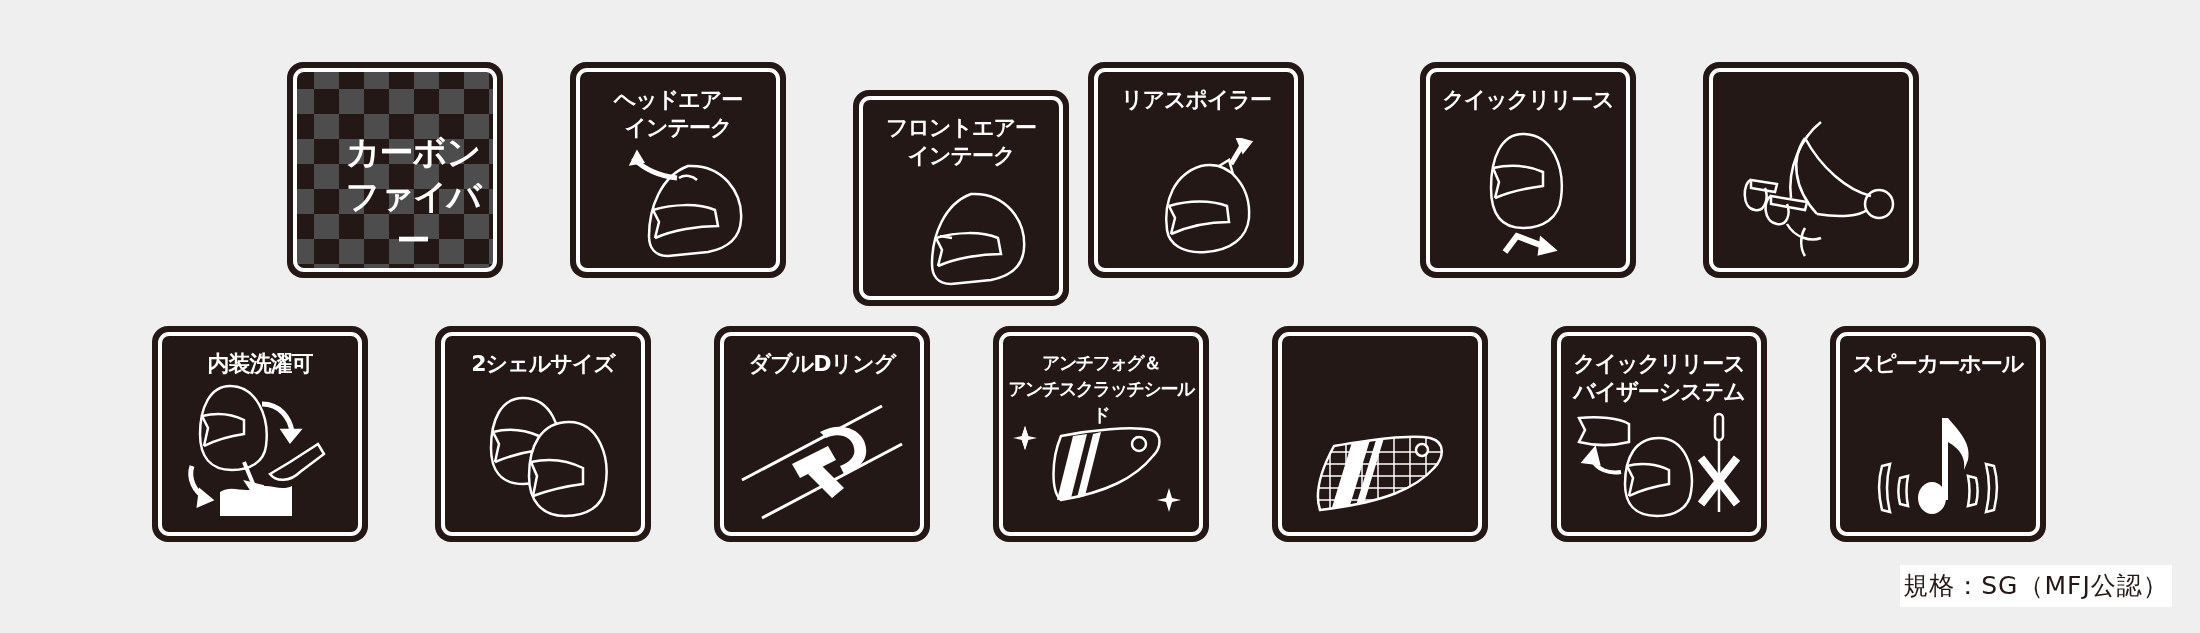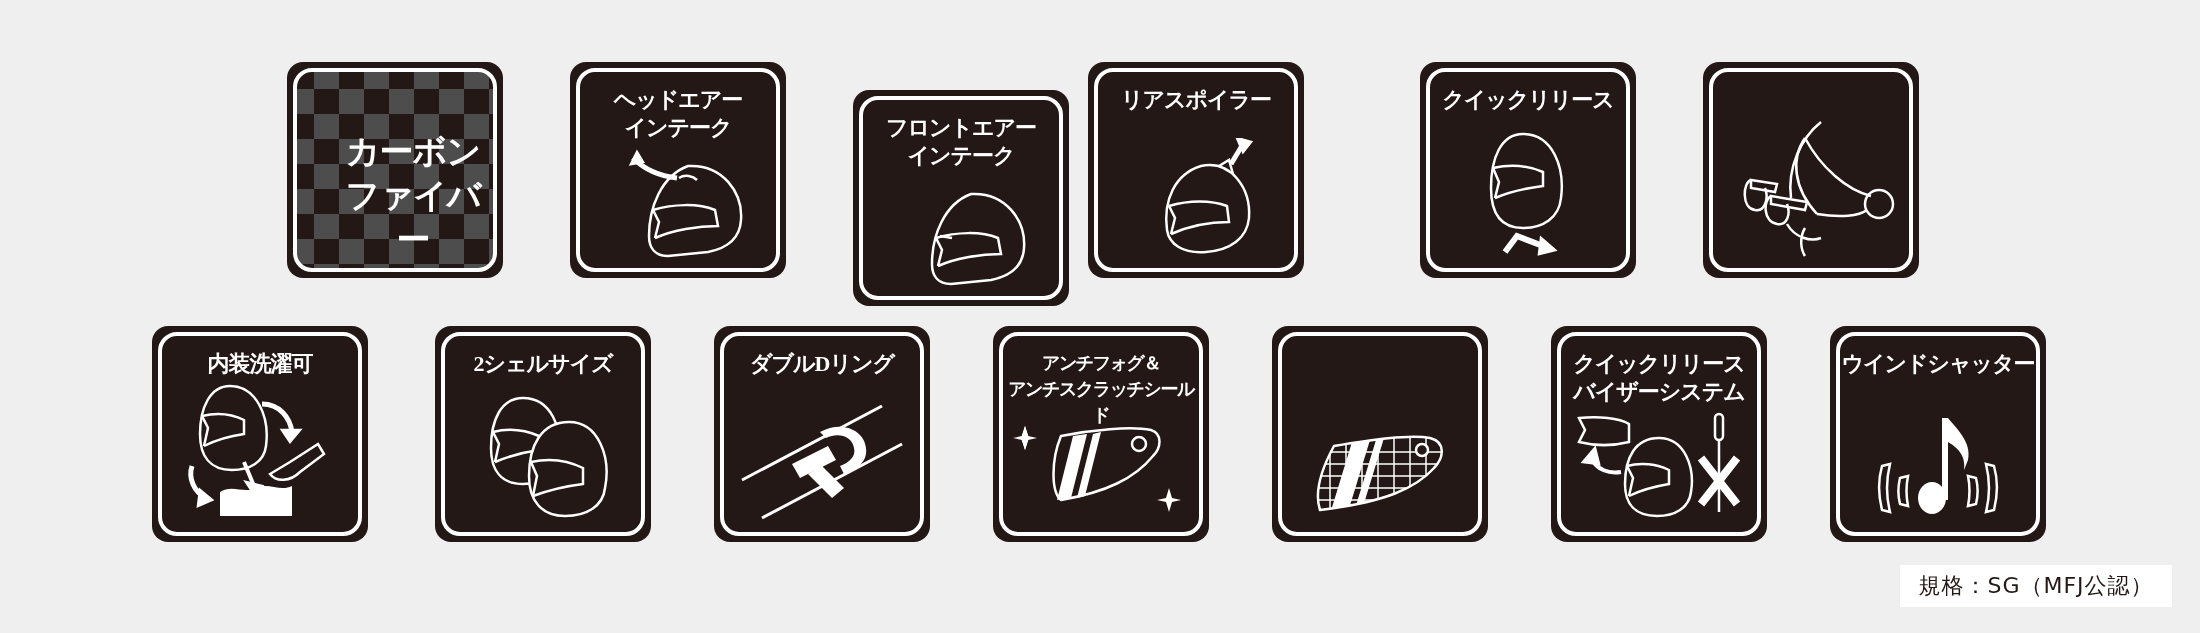--- a/index.html
+++ b/index.html
@@ -7,42 +7,42 @@
     width:2200px; height:633px; background:#efefef; position:relative; overflow:hidden;
     font-family:"DejaVu Sans", "Liberation Sans", sans-serif;
   }
   .tile {
     position:absolute; width:216px; height:216px; box-sizing:border-box;
     background:#231815; border-radius:16px;
     padding:6px;
   }
   .tile .inner {
     position:relative; width:100%; height:100%; box-sizing:border-box;
-    border:4px solid #ffffff; border-radius:19px; background:#231815; overflow:hidden;font-family:Liberation Serif, serif;
+    border:4px solid #ffffff; border-radius:11px; background:#231815; overflow:hidden;
   }
   .tile .inner.checker {
     background-color:#231815;
     background-image:
       linear-gradient(45deg, #4d4d4d 25%, transparent 25%, transparent 75%, #4d4d4d 75%),
       linear-gradient(45deg, #4d4d4d 25%, transparent 25%, transparent 75%, #4d4d4d 75%);
     background-size:50px 50px;
     background-position:-8px -8px, 17px 17px;
   }
   .label {
     position:absolute; left:0; right:0; top:14px; text-align:center; color:#fff;
     font-weight:bold; font-size:22px; line-height:28px; letter-spacing:-1px; white-space:pre-line;
   }
   .label.small { font-size:18px; line-height:26px; letter-spacing:-1.5px; }
   .label.big {
     top:58px; font-size:34px; line-height:44px; letter-spacing:-1px;padding-left:36px;
   }
   .icon { position:absolute; left:0; right:0; bottom:10px; margin:0 auto; display:block; }
   .badge {
     position:absolute; left:1900px; top:565px; width:272px; height:42px; background:#ffffff;
-    color:#231815; font-size:22px; line-height:42px; text-align:center; letter-spacing:1px;
+    color:#231815; font-size:25px; line-height:42px; text-align:center; letter-spacing:1px;
     font-family:"DejaVu Sans", sans-serif;
   }
 </style>
 </head>
 <body>
 
 <div class="tile" style="left:287px; top:62px;">
   <div class="inner checker">
     <div class="label big">カーボン
 ファイバー</div>
@@ -217,21 +217,21 @@
       <path d="M58 54 L64 66 L60 84"></path>
       <rect x="146" y="2" width="8" height="26" rx="4"></rect>
       <path d="M150 28 L150 100"></path>
       <path d="M132 46 L168 92 M168 46 L132 92" stroke-width="8"></path>
     </svg>
   </div>
 </div>
 
 <div class="tile" style="left:1830px; top:326px;">
   <div class="inner">
-    <div class="label">ウインドシャッター</div>
+    <div class="label">スピーカーホール</div>
     <svg class="icon" width="180" height="110" viewBox="0 0 180 110" fill="none" stroke="#fff" stroke-width="2.5">
       <ellipse cx="84" cy="86" rx="14" ry="16" fill="#fff" stroke="none"></ellipse>
       <rect x="94" y="6" width="6" height="82" fill="#fff" stroke="none"></rect>
       <path d="M100 6 C108 16 124 30 120 48 L116 58 C118 44 110 36 100 30 Z" fill="#fff" stroke="none"></path>
       <path d="M34 54 L42 52 C38 68 38 84 42 100 L34 98 C30 82 30 68 34 54 Z"></path>
       <path d="M52 66 L60 64 C58 74 58 84 60 94 L52 92 C50 84 50 74 52 66 Z"></path>
       <path d="M146 54 L138 52 C142 68 142 84 138 100 L146 98 C150 82 150 68 146 54 Z"></path>
       <path d="M128 66 L120 64 C122 74 122 84 120 94 L128 92 C130 84 130 74 128 66 Z"></path>
     </svg>
   </div>

